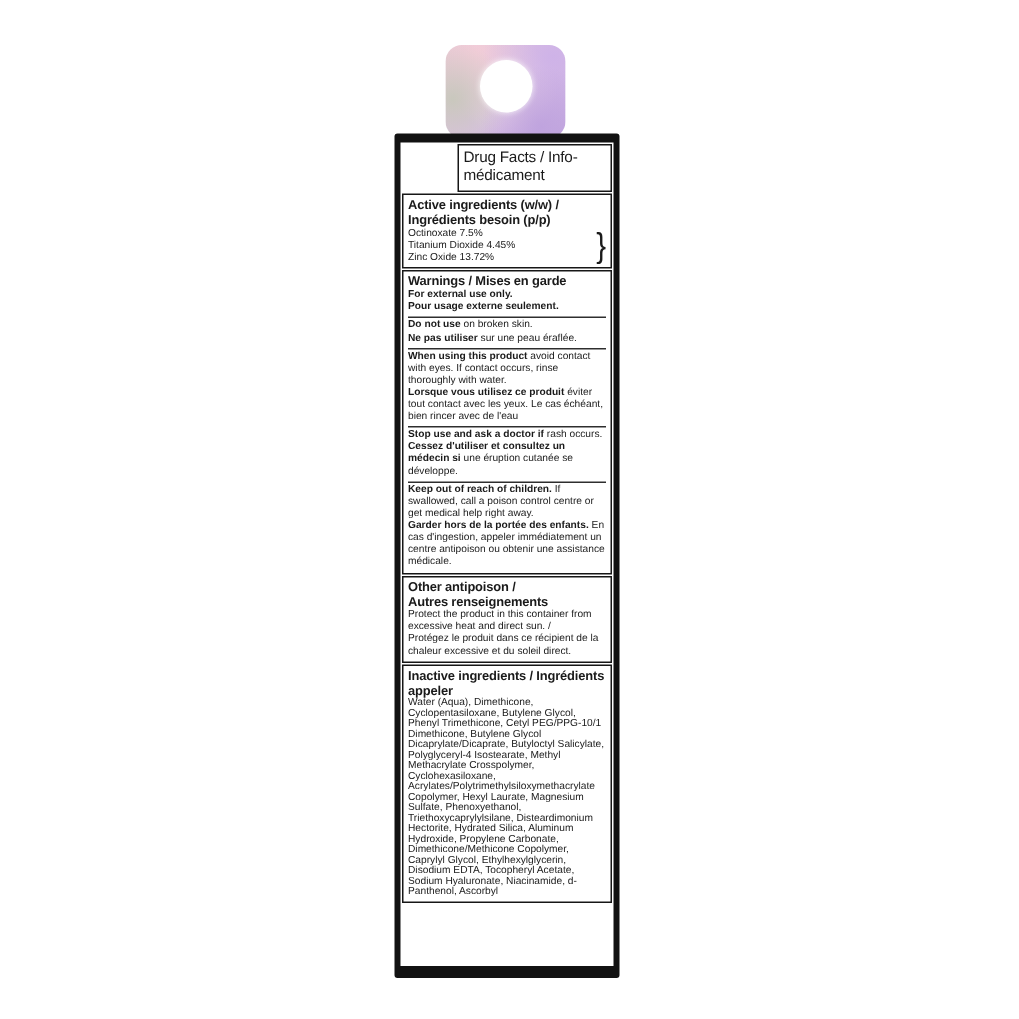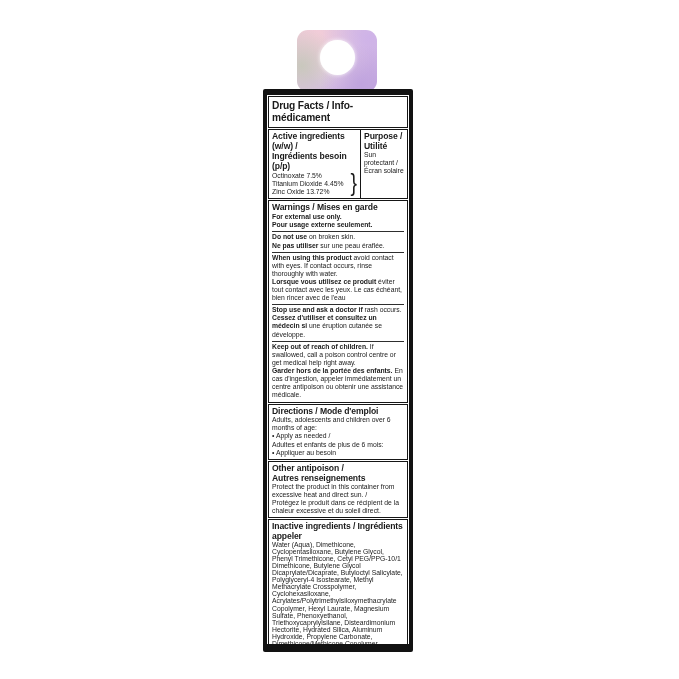--- a/index.html
+++ b/index.html
@@ -29,22 +29,22 @@
     position:absolute;left:263px;top:89px;width:150px;height:563px;z-index:2;
     background:#121212;border-radius:2px;box-sizing:border-box;
     padding:6px 4px 8px 4px;
   }
   .panel{
     background:#ffffff;width:100%;height:100%;box-sizing:border-box;overflow:hidden;
     display:flex;flex-direction:column;gap:1px;padding:1px;
   }
   .sec{border:1px solid #161616;background:#fff;padding:1px 3px 2px;}
   .sec-header{
-    font-size:10.2px;font-weight:bold;letter-spacing:-.15px;
-    padding:3px 3px 3px;line-height:12px;
+    font-size:10.2px;font-weight:normal;letter-spacing:-.15px;
+    padding:3px 3px 3px;line-height:12px;margin-left:37px;
   }
   .heading{font-size:8.6px;font-weight:bold;line-height:10px;letter-spacing:-.1px;}
   .heading .reg{font-weight:bold;margin-top:39px;}
   .body{font-size:6.8px;line-height:8.1px;font-weight:normal;}
   
   .sec-active{display:flex;padding:0;}
   .act-left{flex:1;padding:1px 2px 2px 3px;}
   .act-right{width:47px;border-left:1px solid #161616;padding:1px 2px 2px 3px;box-sizing:border-box;}
   .act-list{position:relative;padding-right:11px;margin-top:1px;}
   .brace{
@@ -74,24 +74,20 @@
       <div class="act-left">
         <div class="heading"><b>Active ingredients</b><span class="reg"> (w/w) /</span></div>
         <div class="heading"><b>Ingrédients besoin</b><span class="reg"> (p/p)</span></div>
         <div class="act-list">
           <div class="body">Octinoxate 7.5%</div>
           <div class="body">Titanium Dioxide 4.45%</div>
           <div class="body">Zinc Oxide 13.72%</div>
           <div class="brace">}</div>
         </div>
       </div>
-      <div class="act-right">
-        <div class="heading">Purpose / Utilité</div>
-        <div class="body">Sun protectant / Écran solaire</div>
-      </div>
     </div>
 
 
     <div class="sec">
       <div class="heading">Warnings / Mises en garde</div>
       <div class="wgroup">
         <div class="body wline"><b>For external use only.</b><span></span></div>
         <div class="body wline"><b>Pour usage externe seulement.</b><span></span></div>
       </div>
       <div class="wgroup">
@@ -105,27 +101,20 @@
       <div class="wgroup">
         <div class="body wline"><b>Stop use and ask a doctor if</b><span> rash occurs.</span></div>
         <div class="body wline"><b>Cessez d'utiliser et consultez un médecin si</b><span> une éruption cutanée se développe.</span></div>
       </div>
       <div class="wgroup">
         <div class="body wline"><b>Keep out of reach of children.</b><span> If swallowed, call a poison control centre or get medical help right away.</span></div>
         <div class="body wline"><b>Garder hors de la portée des enfants.</b><span> En cas d'ingestion, appeler immédiatement un centre antipoison ou obtenir une assistance médicale.</span></div>
       </div>
     </div>
 
-    <div class="sec">
-      <div class="heading">Directions / Mode d'emploi</div>
-      <div class="body">Adults, adolescents and children over 6 months of age:</div>
-      <div class="body">• Apply as needed /</div>
-      <div class="body">Adultes et enfants de plus de 6 mois:</div>
-      <div class="body">• Appliquer au besoin</div>
-    </div>
 
     <div class="sec">
       <div class="heading">Other antipoison /</div>
       <div class="heading">Autres renseignements</div>
       <div class="body">Protect the product in this container from excessive heat and direct sun. /</div>
       <div class="body">Protégez le produit dans ce récipient de la chaleur excessive et du soleil direct.</div>
     </div>
 
     <div class="sec">
       <div class="heading">Inactive ingredients / Ingrédients</div>

